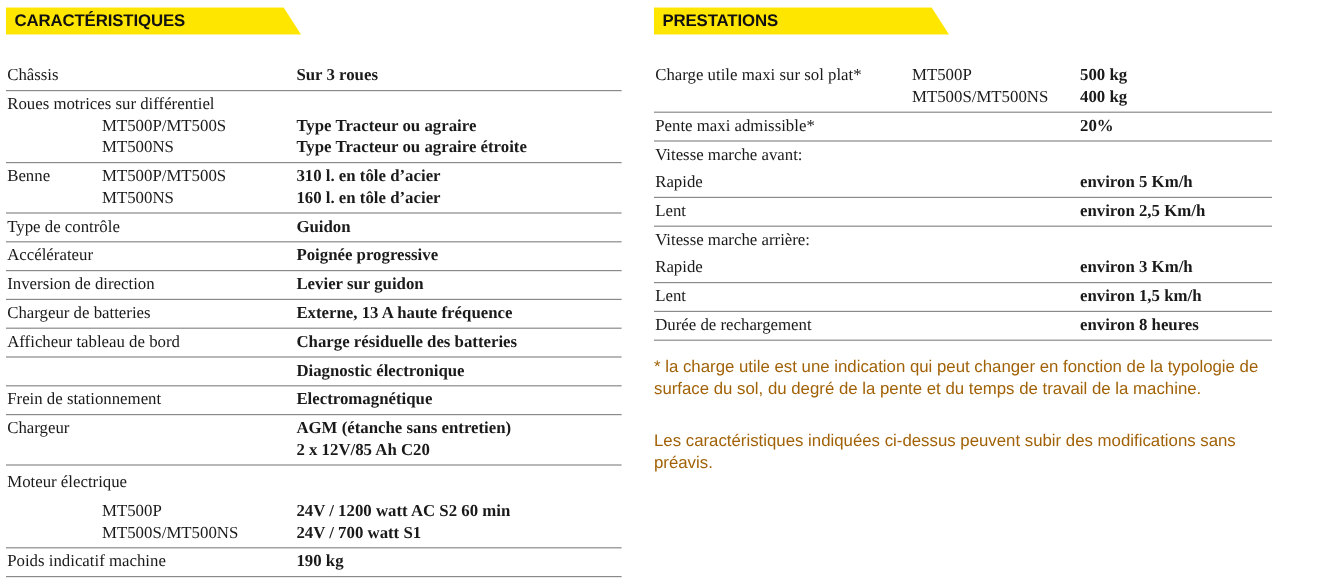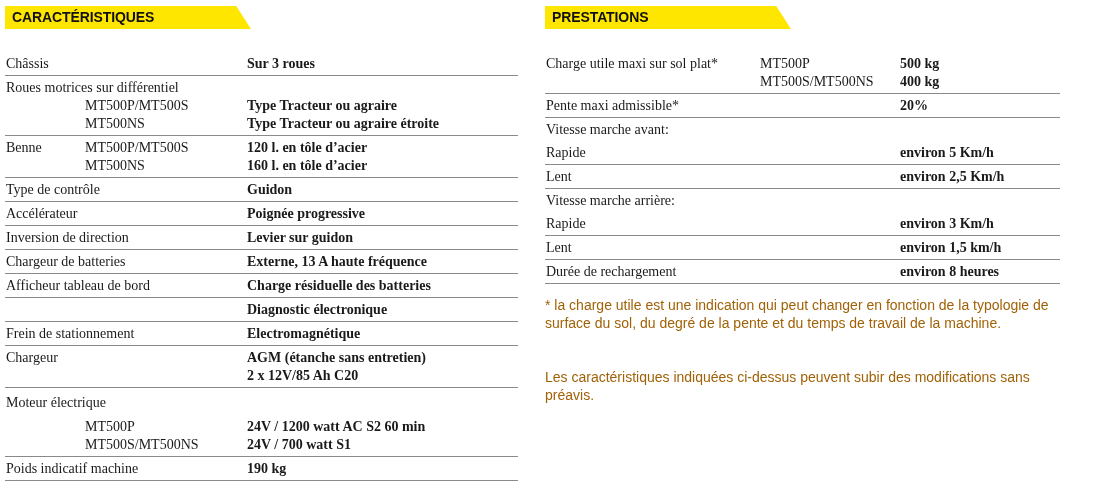--- a/index.html
+++ b/index.html
@@ -70,21 +70,21 @@
         <span class="val line">Type Tracteur ou agraire</span>
         <span class="val line">Type Tracteur ou agraire étroite</span>
       </div>
     </div>
 
     <div class="row">
       <span class="lbl">Benne</span>
       <div class="valcol">
         <span class="sub modelcol" style="top:3px">MT500P/MT500S</span>
         <span class="sub modelcol" style="top:21px">MT500NS</span>
-        <span class="val line">120 l. en tôle d’acier</span>
+        <span class="val line">310 l. en tôle d’acier</span>
         <span class="val line">160 l. en tôle d’acier</span>
       </div>
     </div>
 
     <div class="row">
       <span class="lbl">Type de contrôle</span>
       <div class="valcol">
           <span class="val line">Guidon</span>
         </div>
     </div>
@@ -225,13 +225,13 @@
       <span class="lbl">Durée de rechargement</span>
       <div class="valcol">
           <span class="val line">environ 8 heures</span>
         </div>
     </div>
 
   </div>
 </div>
 
 <p class="note" style="top:296px; margin:0">* la charge utile est une indication qui peut changer en fonction de la typologie de surface du sol, du degré de la pente et du temps de travail de la machine.</p>
-<p class="note" style="top:368px; margin:0">Les caractéristiques indiquées ci-dessus peuvent subir des modifications sans préavis.</p>
+<p class="note" style="top:358px; margin:0">Les caractéristiques indiquées ci-dessus peuvent subir des modifications sans préavis.</p>
 
 </body></html>

